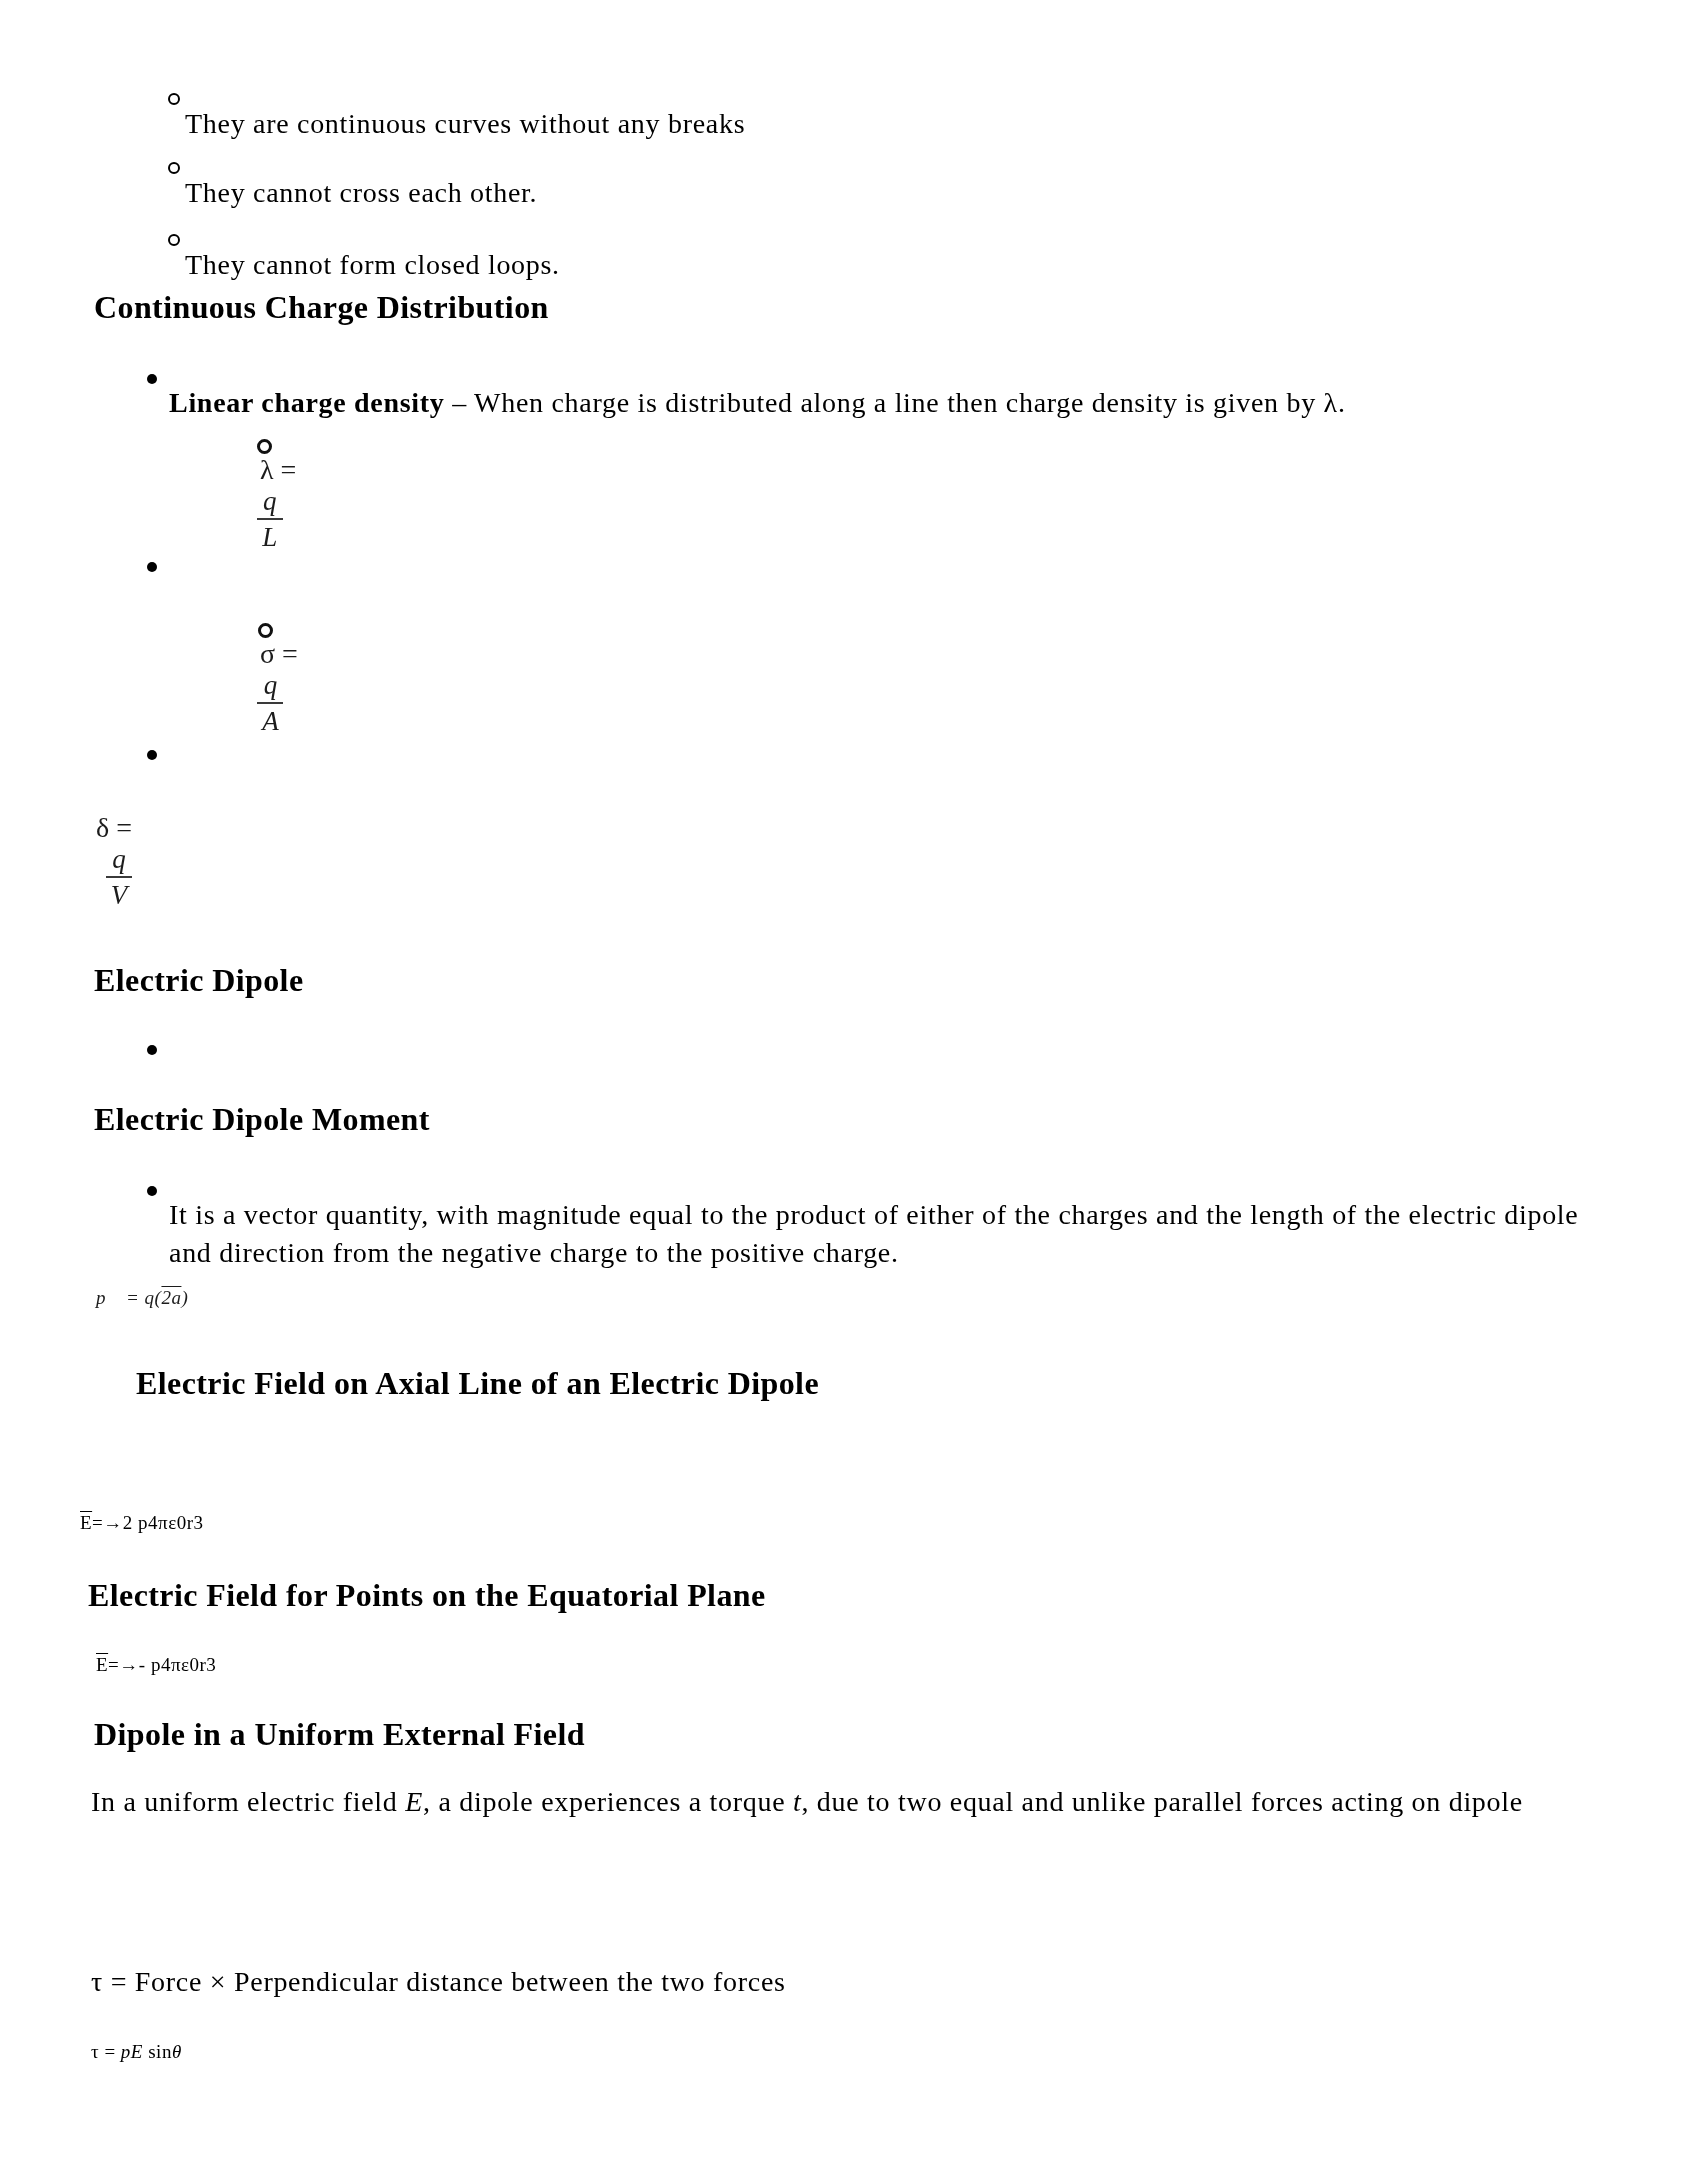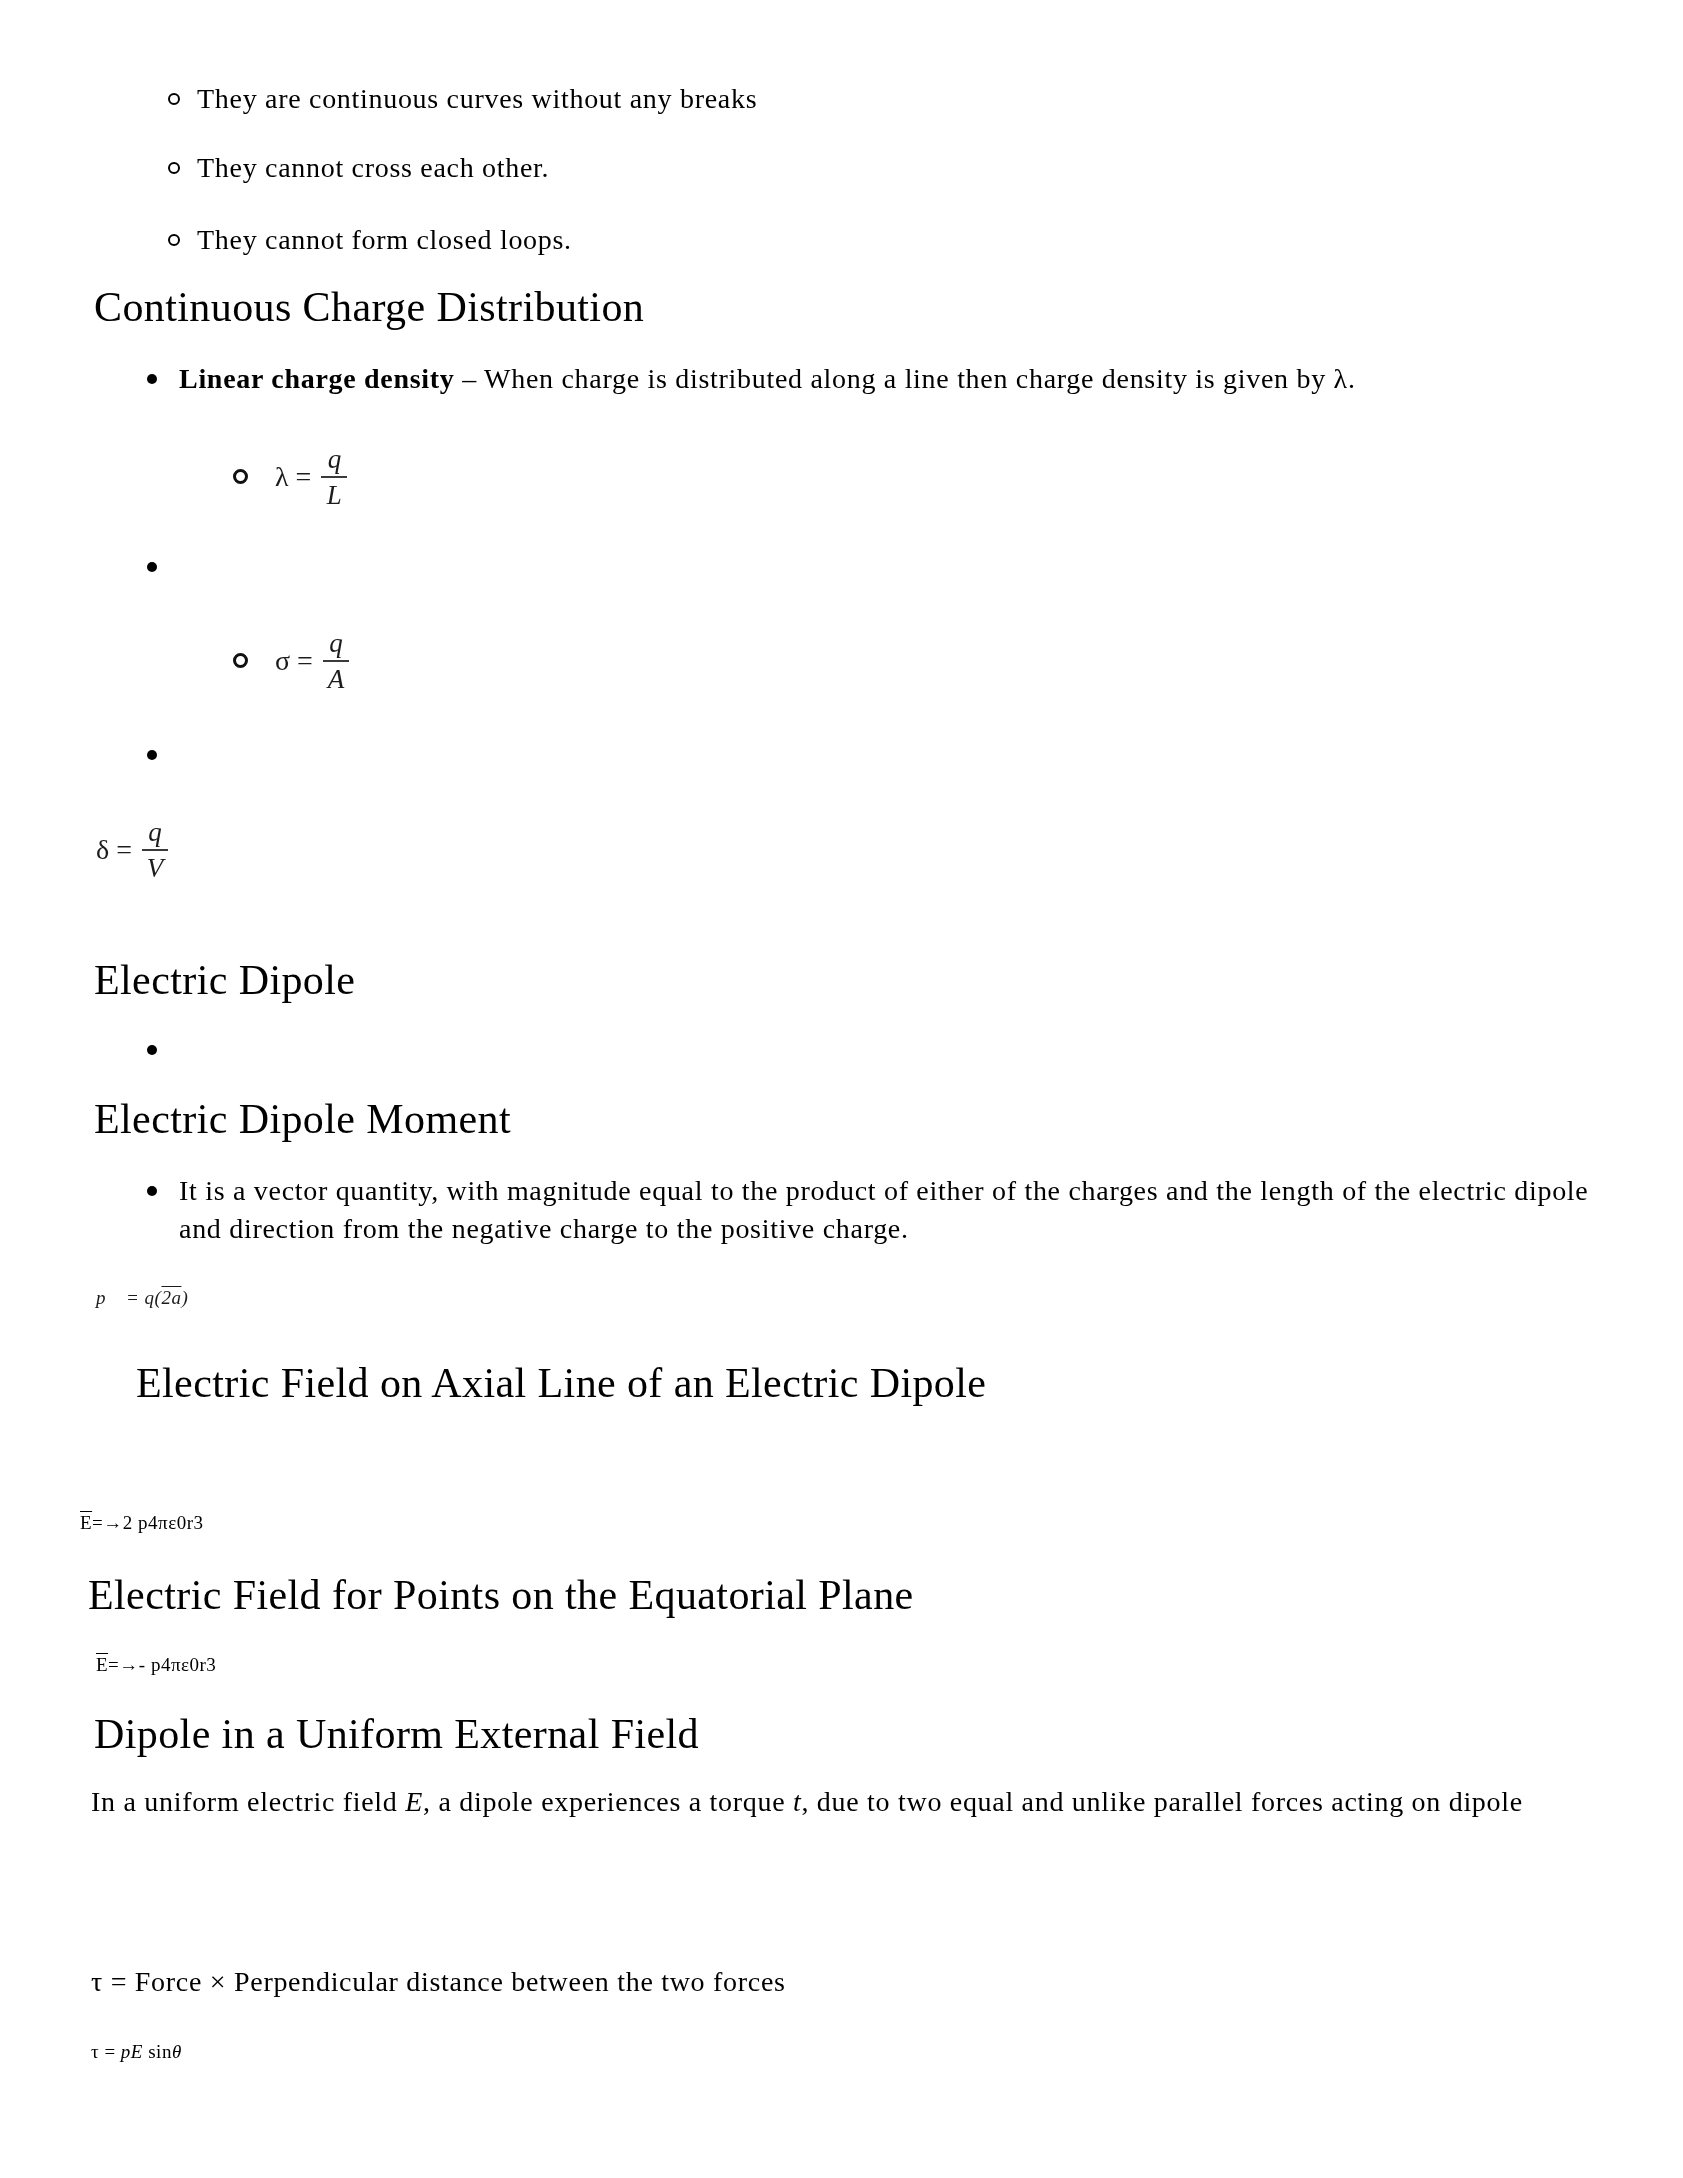--- a/index.html
+++ b/index.html
@@ -8,29 +8,29 @@
     background: #ffffff;
   }
   body {
     width: 1683px;
     height: 2178px;
     position: relative;
     overflow: hidden;
     font-family: "Liberation Serif", serif;
     color: #000000;
   }
-  .abs { position: absolute; }
+  .abs { position: absolute; flex-direction: column; }
   .t {
     font-size: 28px;
     line-height: 38px;
     letter-spacing: 0.7px;
   }
   .h {
-    font-weight: normal;
-    font-size: 42px;
+    font-weight: bold;
+    font-size: 32px;
     line-height: 40px;
     letter-spacing: 0.4px;
   }
   .row { display: flex; align-items: flex-start; }
   .frow { display: flex; align-items: center; }
   .dot {
     flex: none;
     width: 10px; height: 10px;
     background: #000;
     border-radius: 50%;

